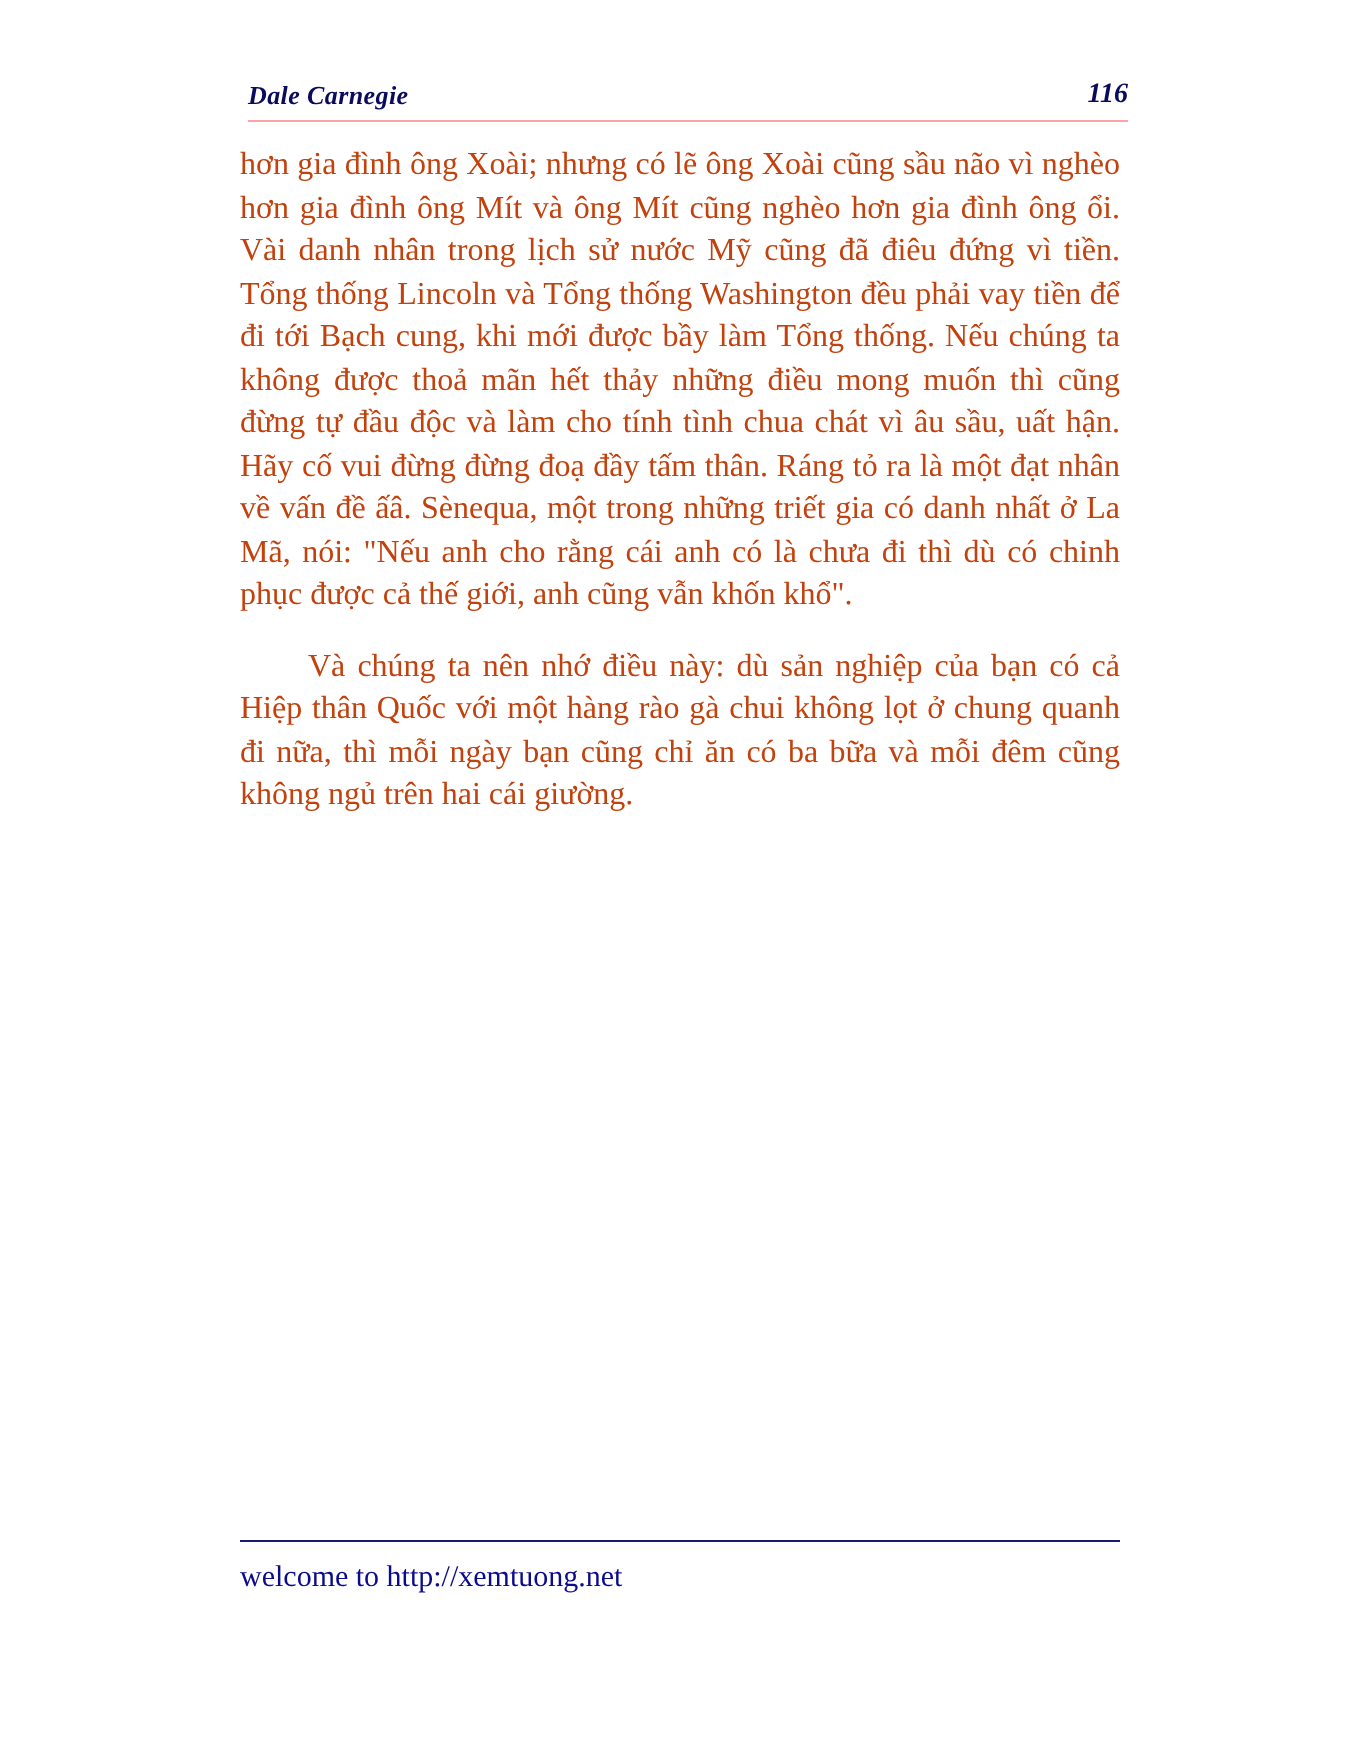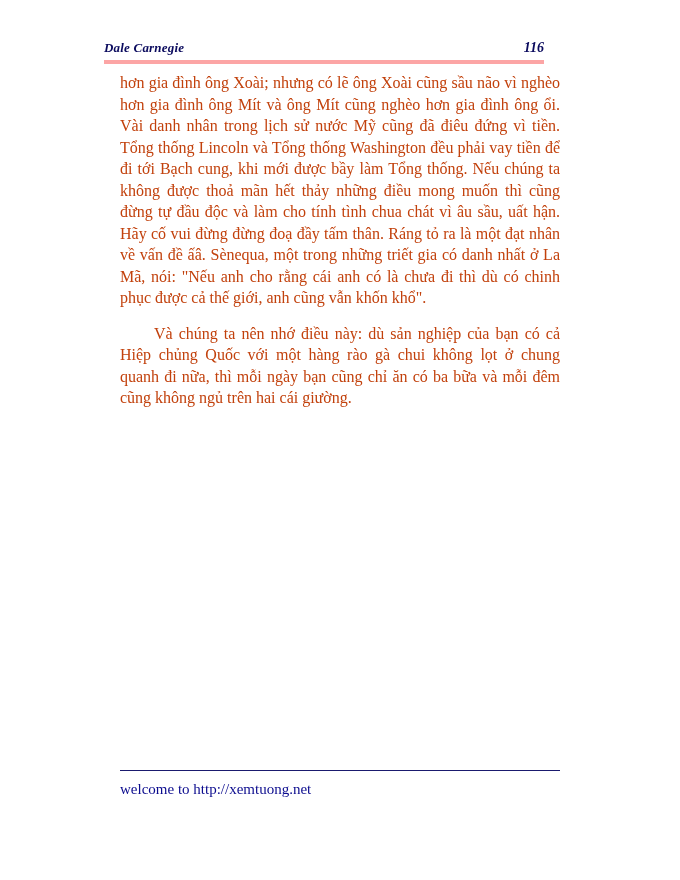--- a/index.html
+++ b/index.html
@@ -15,27 +15,27 @@
   .page {
     position: relative;
     width: 680px;
     height: 880px;
     box-sizing: border-box;
     padding: 0;
     background: #ffffff;
   }
   .header {
     position: absolute;
-    left: 104px;
+    left: 124px;
     top: 40px;
     width: 440px;
     display: flex;
     align-items: flex-end;
     justify-content: space-between;
-    border-bottom: 4px solid #fca5a5;
+    border-bottom: 1px solid #fca5a5;
     padding-bottom: 4px;
   }
   .header-author {
     font-family: "Liberation Serif", serif;
     font-style: italic;
     font-weight: bold;
     font-size: 13px;
     color: #0b0b5e;
     letter-spacing: 0.2px;
   }
@@ -84,20 +84,20 @@
 
 <div class="page">
 
   <div class="header">
     <span class="header-author">Dale Carnegie</span>
     <span class="header-page">116</span>
   </div>
 
   <div class="content">
     <p class="para">hơn gia đình ông Xoài; nhưng có lẽ ông Xoài cũng sầu não vì nghèo hơn gia đình ông Mít và ông Mít cũng nghèo hơn gia đình ông ổi. Vài danh nhân trong lịch sử nước Mỹ cũng đã điêu đứng vì tiền. Tổng thống Lincoln và Tổng thống Washington đều phải vay tiền để đi tới Bạch cung, khi mới được bầy làm Tổng thống. Nếu chúng ta không được thoả mãn hết thảy những điều mong muốn thì cũng đừng tự đầu độc và làm cho tính tình chua chát vì âu sầu, uất hận. Hãy cố vui đừng đừng đoạ đầy tấm thân. Ráng tỏ ra là một đạt nhân về vấn đề ấâ. Sènequa, một trong những triết gia có danh nhất ở La Mã, nói: "Nếu anh cho rằng cái anh có là chưa đi thì dù có chinh phục được cả thế giới, anh cũng vẫn khốn khổ".</p>
-    <p class="para indent">Và chúng ta nên nhớ điều này: dù sản nghiệp của bạn có cả Hiệp chủng Quốc với một hàng rào gà chui không lọt ở chung quanh đi nữa, thì mỗi ngày bạn cũng chỉ ăn có ba bữa và mỗi đêm cũng không ngủ trên hai cái giường.</p>
+    <p class="para indent">Và chúng ta nên nhớ điều này: dù sản nghiệp của bạn có cả Hiệp thân Quốc với một hàng rào gà chui không lọt ở chung quanh đi nữa, thì mỗi ngày bạn cũng chỉ ăn có ba bữa và mỗi đêm cũng không ngủ trên hai cái giường.</p>
   </div>
 
   <div class="footer">
     <a class="footer-link" href="#">welcome to http://xemtuong.net</a>
   </div>
 
 </div>
 
 </body></html>

